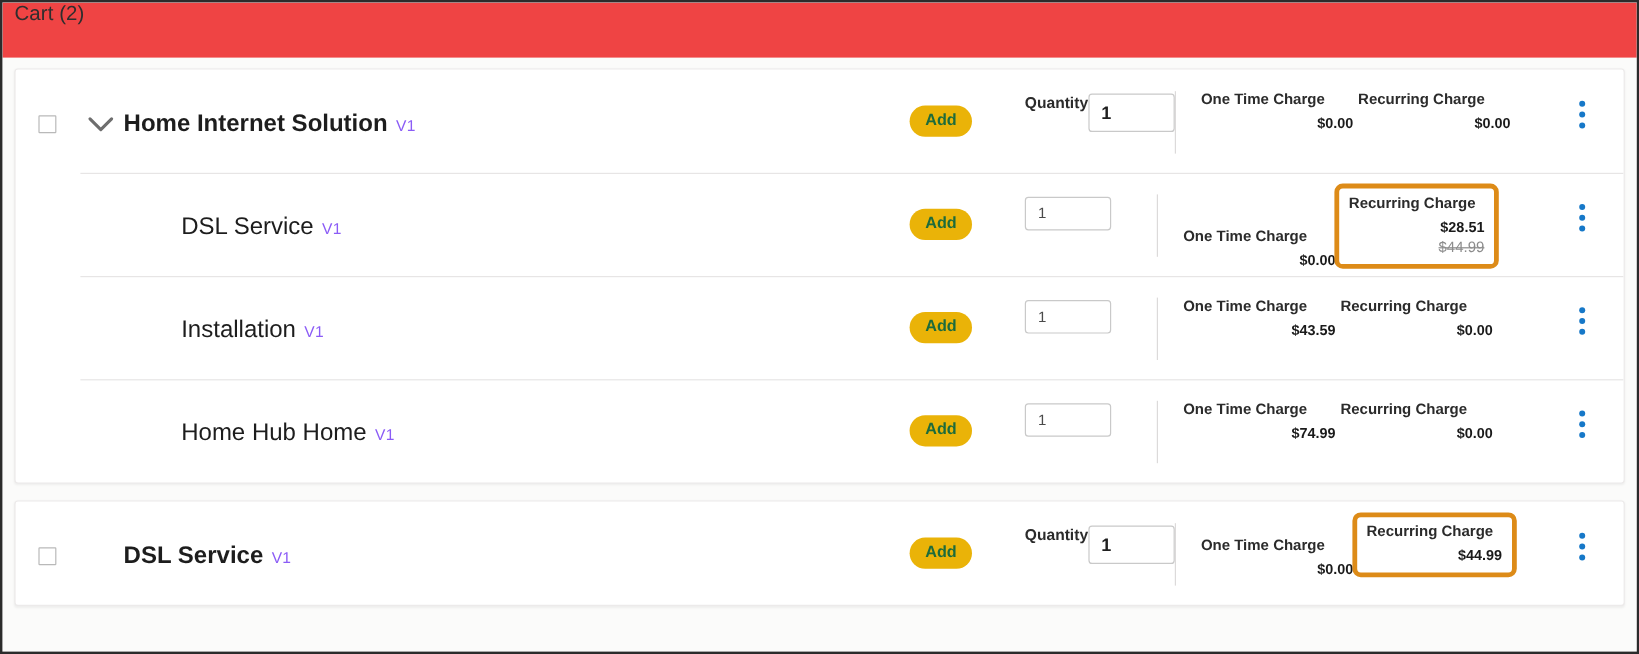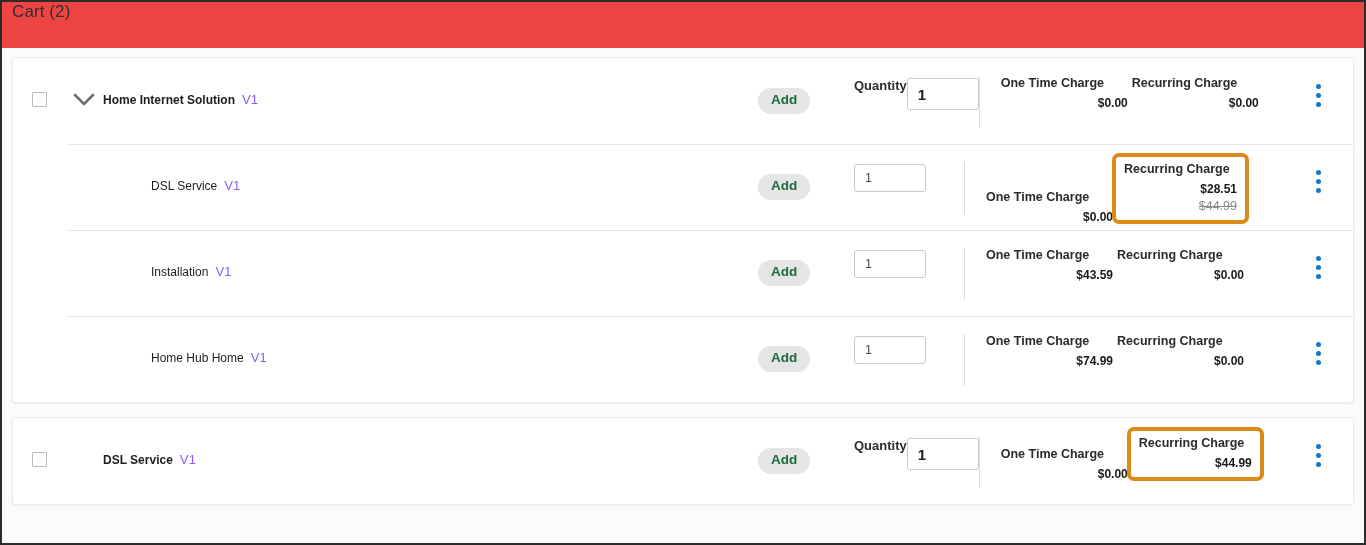--- a/index.html
+++ b/index.html
@@ -101,41 +101,41 @@
   .chev-cell { width: 38px; display: flex; justify-content: center; align-items: center; }
   .chev svg { display: block; }
 
   .name-cell {
     display: flex;
     align-items: baseline;
     gap: 7px;
     white-space: nowrap;
   }
   .name {
-    font-size: 12px;
+    font-size: 20px;
     color: #1d1d1d;
   }
   .name.bold { font-weight: 700; }
   .ver {
     font-size: 13px;
     color: #8b5cf6;
     letter-spacing: .2px;
   }
 
   .indent-child { padding-left: 48px; }
 
   
   .add-cell {
     flex: 0 0 96px;
     display: flex;
     justify-content: flex-start;
     padding-top: 30px;
   }
   .add-btn {
-    background: #e5e5e5;
+    background: #eab308;
     color: #1c6b3c;
     font-weight: 700;
     font-size: 13.5px;
     border: none;
     border-radius: 14px;
     padding: 5px 13px 6px 13px;
     cursor: pointer;
     line-height: 1.1;
     font-family: "Liberation Sans", sans-serif;
   }

